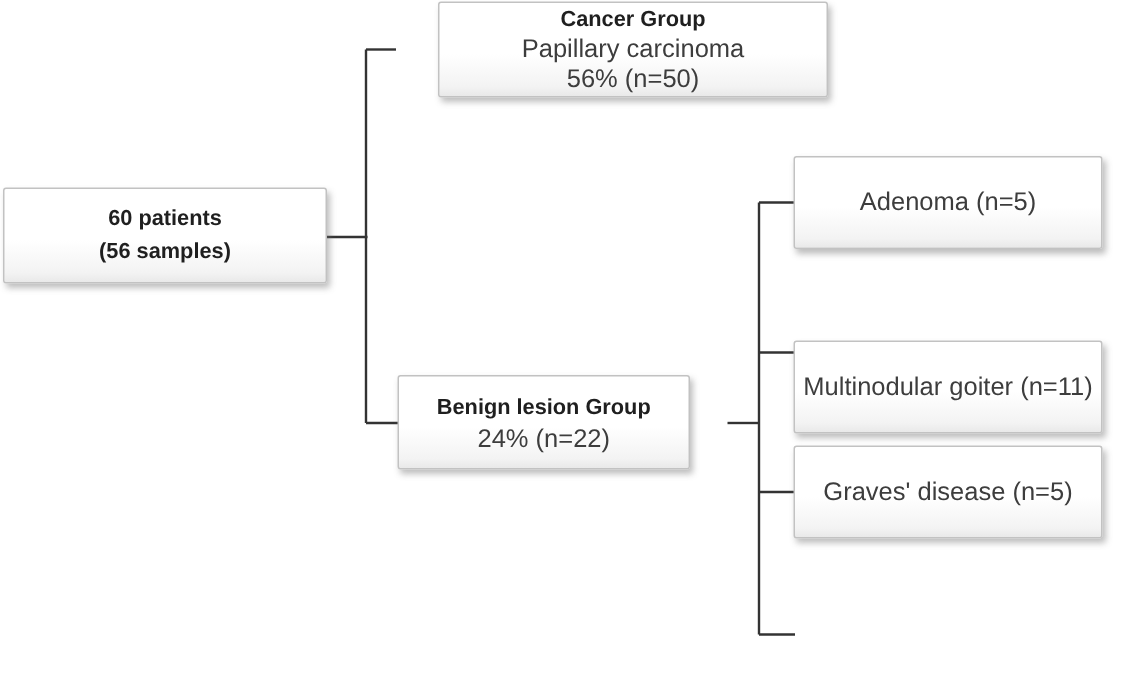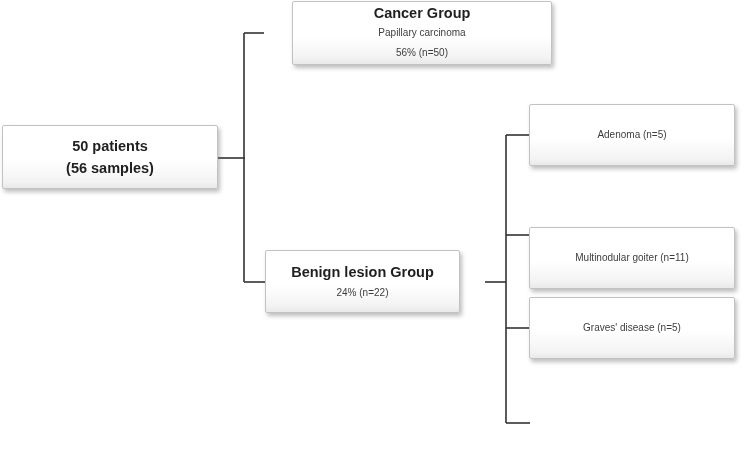--- a/index.html
+++ b/index.html
@@ -36,21 +36,21 @@
     align-items: center;
     text-align: center;
   }
   .box .strong {
     font-size: 14.5px;
     font-weight: bold;
     color: var(--text-strong, #1f1f1f);
     line-height: 22px;
   }
   .box .regular {
-    font-size: 10px;
+    font-size: 17px;
     font-weight: normal;
     color: var(--text-regular, #3d3d3d);
     line-height: 20px;
   }
   .box-root   { left: 2px;   top: 125px; width: 216px; height: 64px; }
   .box-cancer { left: 263px; top: 1px;   width: 260px; height: 64px; margin-left: 29px; }
   .box-cancer .strong  { line-height: 20px; }
   .box-benign { left: 265px; top: 250px; width: 195px; height: 63px; }
   .box-leaf   { left: 529px; width: 206px; height: 62px; }
   .box-leaf-0 { top: 104px; }
@@ -70,21 +70,21 @@
     <line x1="244" y1="282" x2="266" y2="282" stroke="currentColor" stroke-width="1.6"></line>
     <line x1="485" y1="282" x2="506" y2="282" stroke="currentColor" stroke-width="1.6"></line>
     <line x1="506" y1="135" x2="506" y2="423" stroke="currentColor" stroke-width="1.6"></line>
     <line x1="506" y1="135" x2="530" y2="135" stroke="currentColor" stroke-width="1.6"></line>
     <line x1="506" y1="235" x2="530" y2="235" stroke="currentColor" stroke-width="1.6"></line>
     <line x1="506" y1="328" x2="530" y2="328" stroke="currentColor" stroke-width="1.6"></line>
     <line x1="506" y1="423" x2="530" y2="423" stroke="currentColor" stroke-width="1.6"></line>
   </svg>
 
   <div class="box box-root">
-    <div class="strong">50 patients</div>
+    <div class="strong">60 patients</div>
     <div class="strong">(56 samples)</div>
   </div>
 
   <div class="box box-cancer">
     <div class="strong">Cancer Group</div>
     <div class="regular">Papillary carcinoma</div>
     <div class="regular">56% (n=50)</div>
   </div>
 
   <div class="box box-benign">

